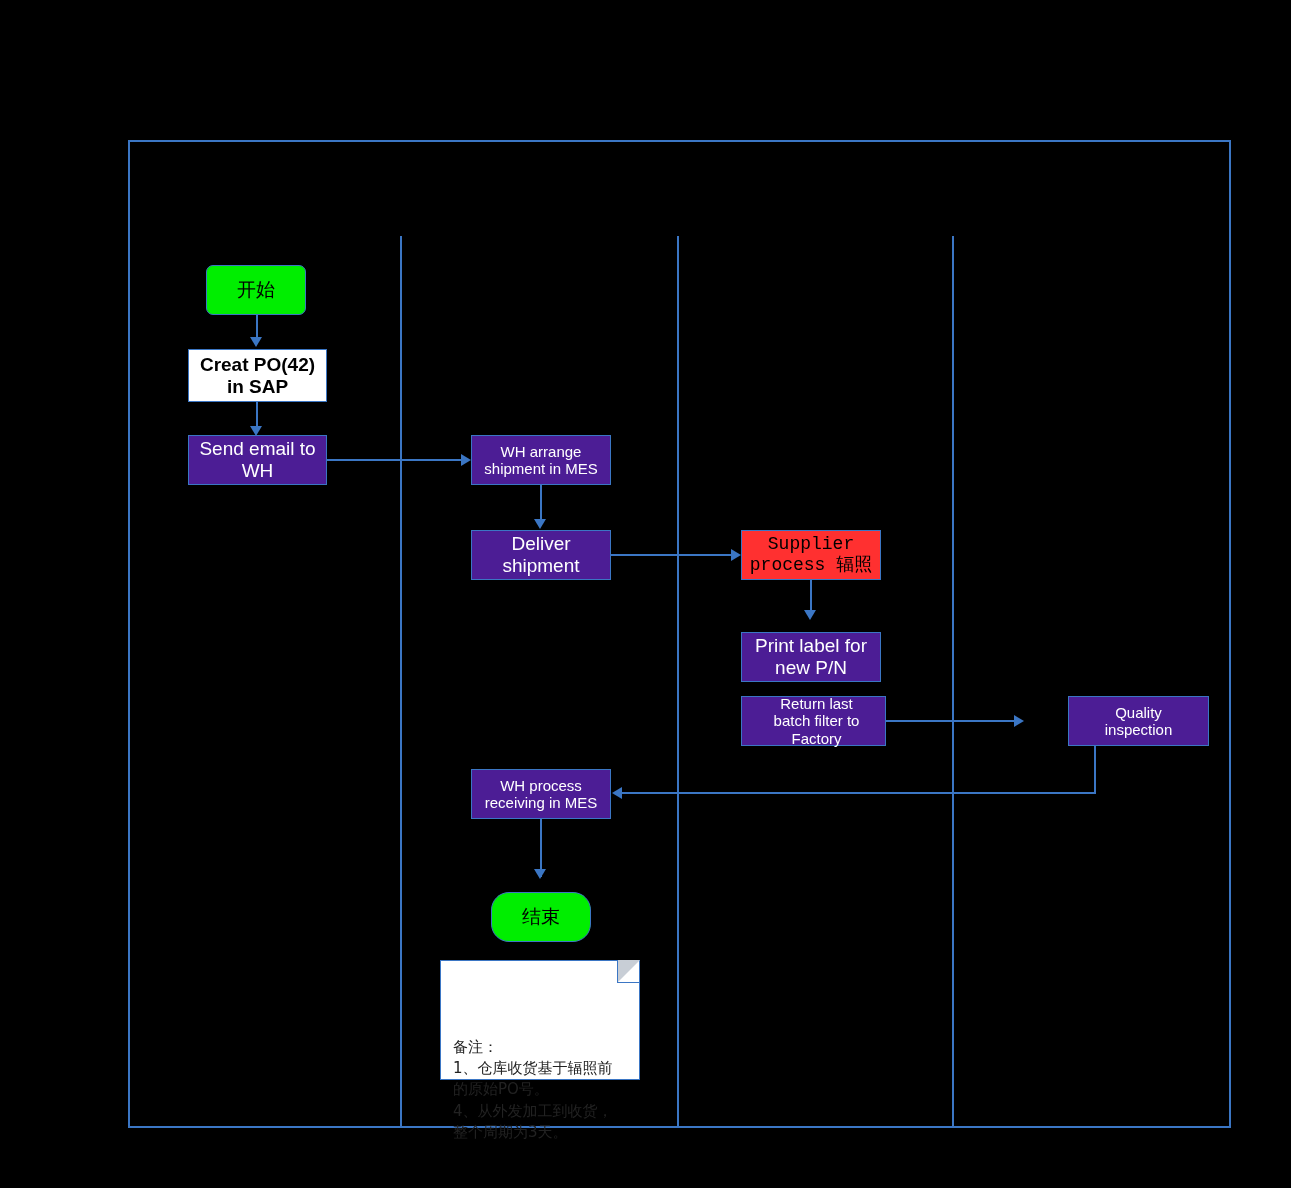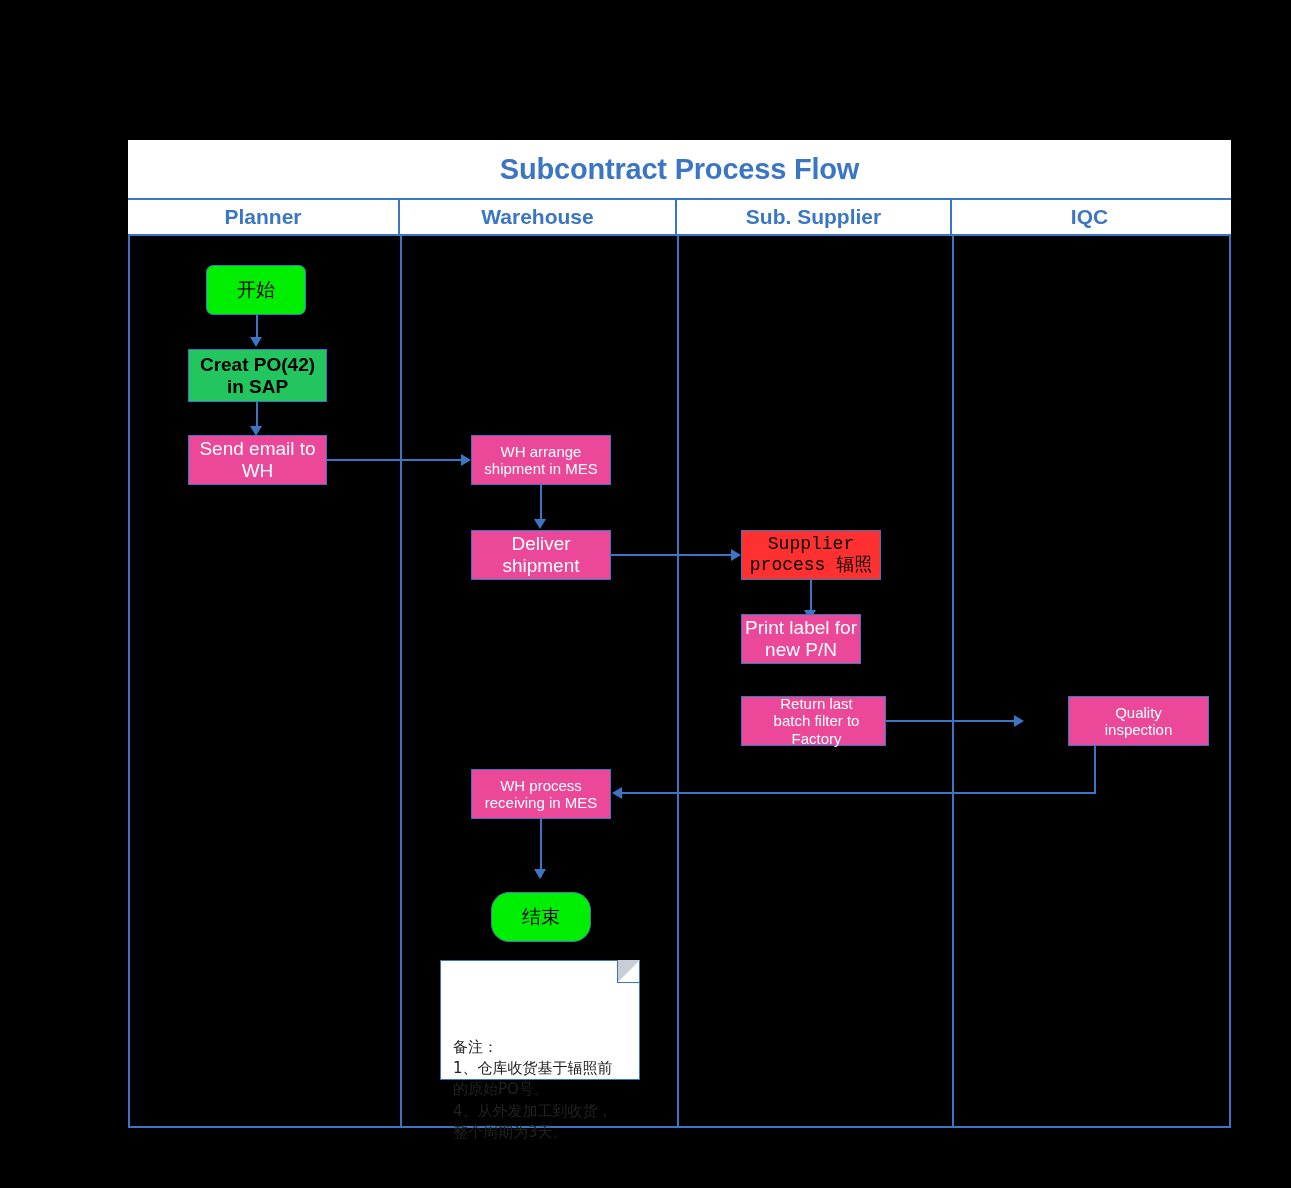--- a/index.html
+++ b/index.html
@@ -72,27 +72,27 @@
     line-height: 1.15;
     border: 1px solid #3B76C4;
   }
   .n-terminal {
     background: #00EE00;
     border-radius: 18px;
     color: #000000;
     font-size: 19px;
   }
   .n-orange {
-    background: #22c55e;
+    background: #ffffff;
     color: #000000;
     font-size: 19px;
     font-weight: bold;
   }
   .n-blue {
-    background: #ec4899;
+    background: #4c1d95;
     color: #FFFFFF;
     font-size: 19px;
   }
   .n-blue.small { font-size: 15px; }
   .n-red {
     background: #FF3030;
     color: #000000;
     font-size: 18px;
     font-family: "Liberation Mono", "DejaVu Sans Mono", monospace;
   }
@@ -152,30 +152,21 @@
     transform: none;
   }
 </style>
 </head>
 <body>
 
 <div id="canvas">
 
   <div class="frame"></div>
 
-  <div class="title-band">
-    <div class="title-text">Subcontract Process Flow</div>
-  </div>
-
-  <div class="lane-head-band">
-    <div class="lane-head" style="width:272px;">Planner</div>
-    <div class="lane-head" style="width:277px;">Warehouse</div>
-    <div class="lane-head" style="width:275px;">Sub. Supplier</div>
-    <div class="lane-head" style="width:275px;">IQC</div>
-  </div>
+
 
   <div class="lane-div" style="left:400px;"></div>
   <div class="lane-div" style="left:677px;"></div>
   <div class="lane-div" style="left:952px;"></div>
 
   <div class="node n-terminal" style="left:206px; top:265px; width:100px; height:50px;border-radius:7px;">开始</div>
 
   <div class="conn-v" style="left:256px; top:315px; height:28px;"></div>
   <div class="arrow arrow-down" style="left:250px; top:337px;"></div>
 
@@ -197,21 +188,21 @@
   <div class="node n-blue" style="left:471px; top:530px; width:140px; height:50px;">Deliver<br>shipment</div>
 
   <div class="conn-h" style="left:611px; top:554px; width:122px;"></div>
   <div class="arrow arrow-right" style="left:731px; top:549px;"></div>
 
   <div class="node n-red" style="left:741px; top:530px; width:140px; height:50px;">Supplier<br>process 辐照</div>
 
   <div class="conn-v" style="left:810px; top:580px; height:34px;"></div>
   <div class="arrow arrow-down" style="left:804px; top:610px;"></div>
 
-  <div class="node n-blue" style="left:741px; top:614px; width:120px; height:50px;">Print label for<br>new P/N</div>
+  <div class="node n-blue" style="left:741px; top:632px; width:140px; height:50px;">Print label for<br>new P/N</div>
 
   <div class="node n-blue small" style="left:741px; top:696px; width:145px; height:50px;padding-left:6px;">Return last<br>batch filter to<br>Factory</div>
 
   <div class="conn-h" style="left:886px; top:720px; width:131px;"></div>
   <div class="arrow arrow-right" style="left:1014px; top:715px;"></div>
 
   <div class="node n-blue small" style="left:1068px; top:696px; width:141px; height:50px;">Quality<br>inspection</div>
 
   <div class="conn-v" style="left:1094px; top:746px; height:48px;"></div>
   <div class="conn-h" style="left:622px; top:792px; width:474px;"></div>

